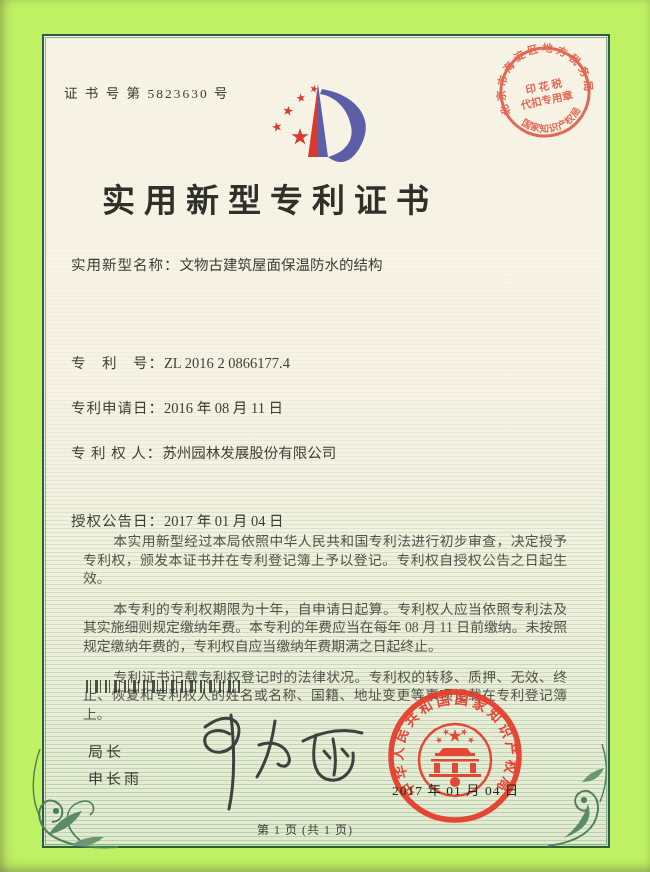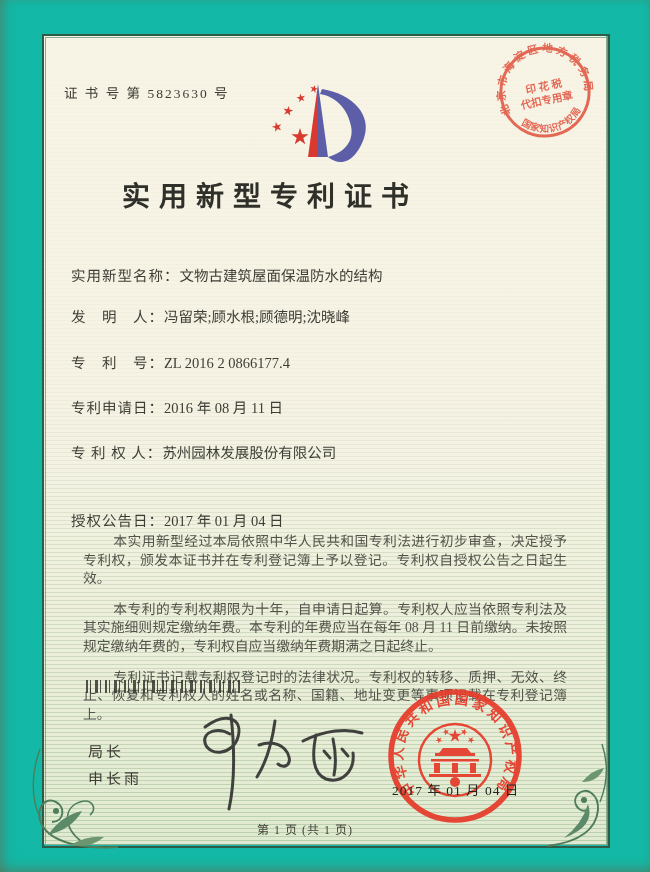--- a/index.html
+++ b/index.html
@@ -1,38 +1,38 @@
 <!DOCTYPE html>
 <html lang="zh-CN"><head>
 <meta charset="utf-8">
 <style>
   html,body{margin:0;padding:0;background:#b8b4a6;}
   .page{
     position:relative;width:650px;height:872px;margin:0 auto;
-    background:#14b8a6;
+    background:#bef264;
     font-family:"Liberation Serif","DejaVu Serif",serif;
     overflow:hidden;
     box-shadow:inset 10px 0 12px -7px rgba(110,100,70,.5),
                inset 0 -10px 12px -7px rgba(110,100,70,.5),
                inset -4px 4px 8px -6px rgba(120,110,80,.35);
   }
   .texture{
     position:absolute;left:44px;top:36px;width:562px;height:808px;
     background-image:
       linear-gradient(to bottom, rgba(247,243,229,.98) 0%, rgba(247,243,229,.85) 42%,
         rgba(247,243,229,.35) 68%, rgba(247,243,229,0) 100%),
       repeating-linear-gradient(to bottom, rgba(122,163,112,.38) 0 1px, rgba(122,163,112,0) 1px 4px),
       linear-gradient(to bottom,#f6f2e3 0%,#eef0dd 55%,#e0ead0 100%);
   }
   .frame{position:absolute;left:42px;top:34px;width:564px;height:810px;
     border:2px solid #2e5c47;pointer-events:none;}
   .frame::before{content:"";position:absolute;inset:1px;border:1px solid #8aae90;}
   .abs{position:absolute;}
   .cert-no{left:64px;top:82px;font-size:13.5px;letter-spacing:2px;color:#3c3c33;}
-  .title{left:0;top:174px;width:540px;text-align:center;font-size:28px;font-weight:bold;
+  .title{left:0;top:174px;width:540px;text-align:center;font-size:33px;font-weight:bold;
     letter-spacing:9px;color:#30302b;}
   .frow{position:absolute;left:71px;font-size:14.5px;color:#3e3e36;white-space:nowrap;}
   .frow .lab{letter-spacing:1px;}
   .body-text{left:71px;top:521px;width:508px;font-size:13.8px;line-height:18.6px;
     color:#53534a;text-align:justify;}
   .body-text p{margin:12px;text-indent:2.2em;}
   .barcode{left:86px;top:680px;width:156px;height:13px;opacity:.85;
     background:repeating-linear-gradient(90deg,#35352f 0 2px,transparent 2px 4px,
       #35352f 4px 5px,transparent 5px 9px,#35352f 9px 12px,transparent 12px 14px,
       #35352f 14px 15px,transparent 15px 19px);}
@@ -83,25 +83,22 @@
       <text font-size="9.5" letter-spacing="0.5" font-weight="bold">
         <textPath href="#taxBottom">国家知识产权局</textPath>
       </text>
       <text x="0" y="-2" text-anchor="middle" font-size="10.5" font-weight="bold">印 花 税</text>
       <text x="0" y="12" text-anchor="middle" font-size="10.5" font-weight="bold">代扣专用章</text>
     </g>
   </svg>
 
   <div class="abs title">实用新型专利证书</div>
 
-  <div class="frow" style="top:264px;">
+  <div class="frow" style="top:253px;">
     <span class="lab">实用新型名称：</span><span>文物古建筑屋面保温防水的结构</span>
-  </div>
-  <div class="frow" style="top:305px;">
-    <span class="lab">发　明　人：</span><span>冯留荣;顾水根;顾德明;沈晓峰</span>
   </div>
   <div class="frow" style="top:351px;">
     <span class="lab">专　利　号：</span><span>ZL 2016 2 0866177.4</span>
   </div>
   <div class="frow" style="top:396px;">
     <span class="lab">专利申请日：</span><span>2016 年 08 月 11 日</span>
   </div>
   <div class="frow" style="top:441px;">
     <span class="lab">专 利 权 人：</span><span>苏州园林发展股份有限公司</span>
   </div>

